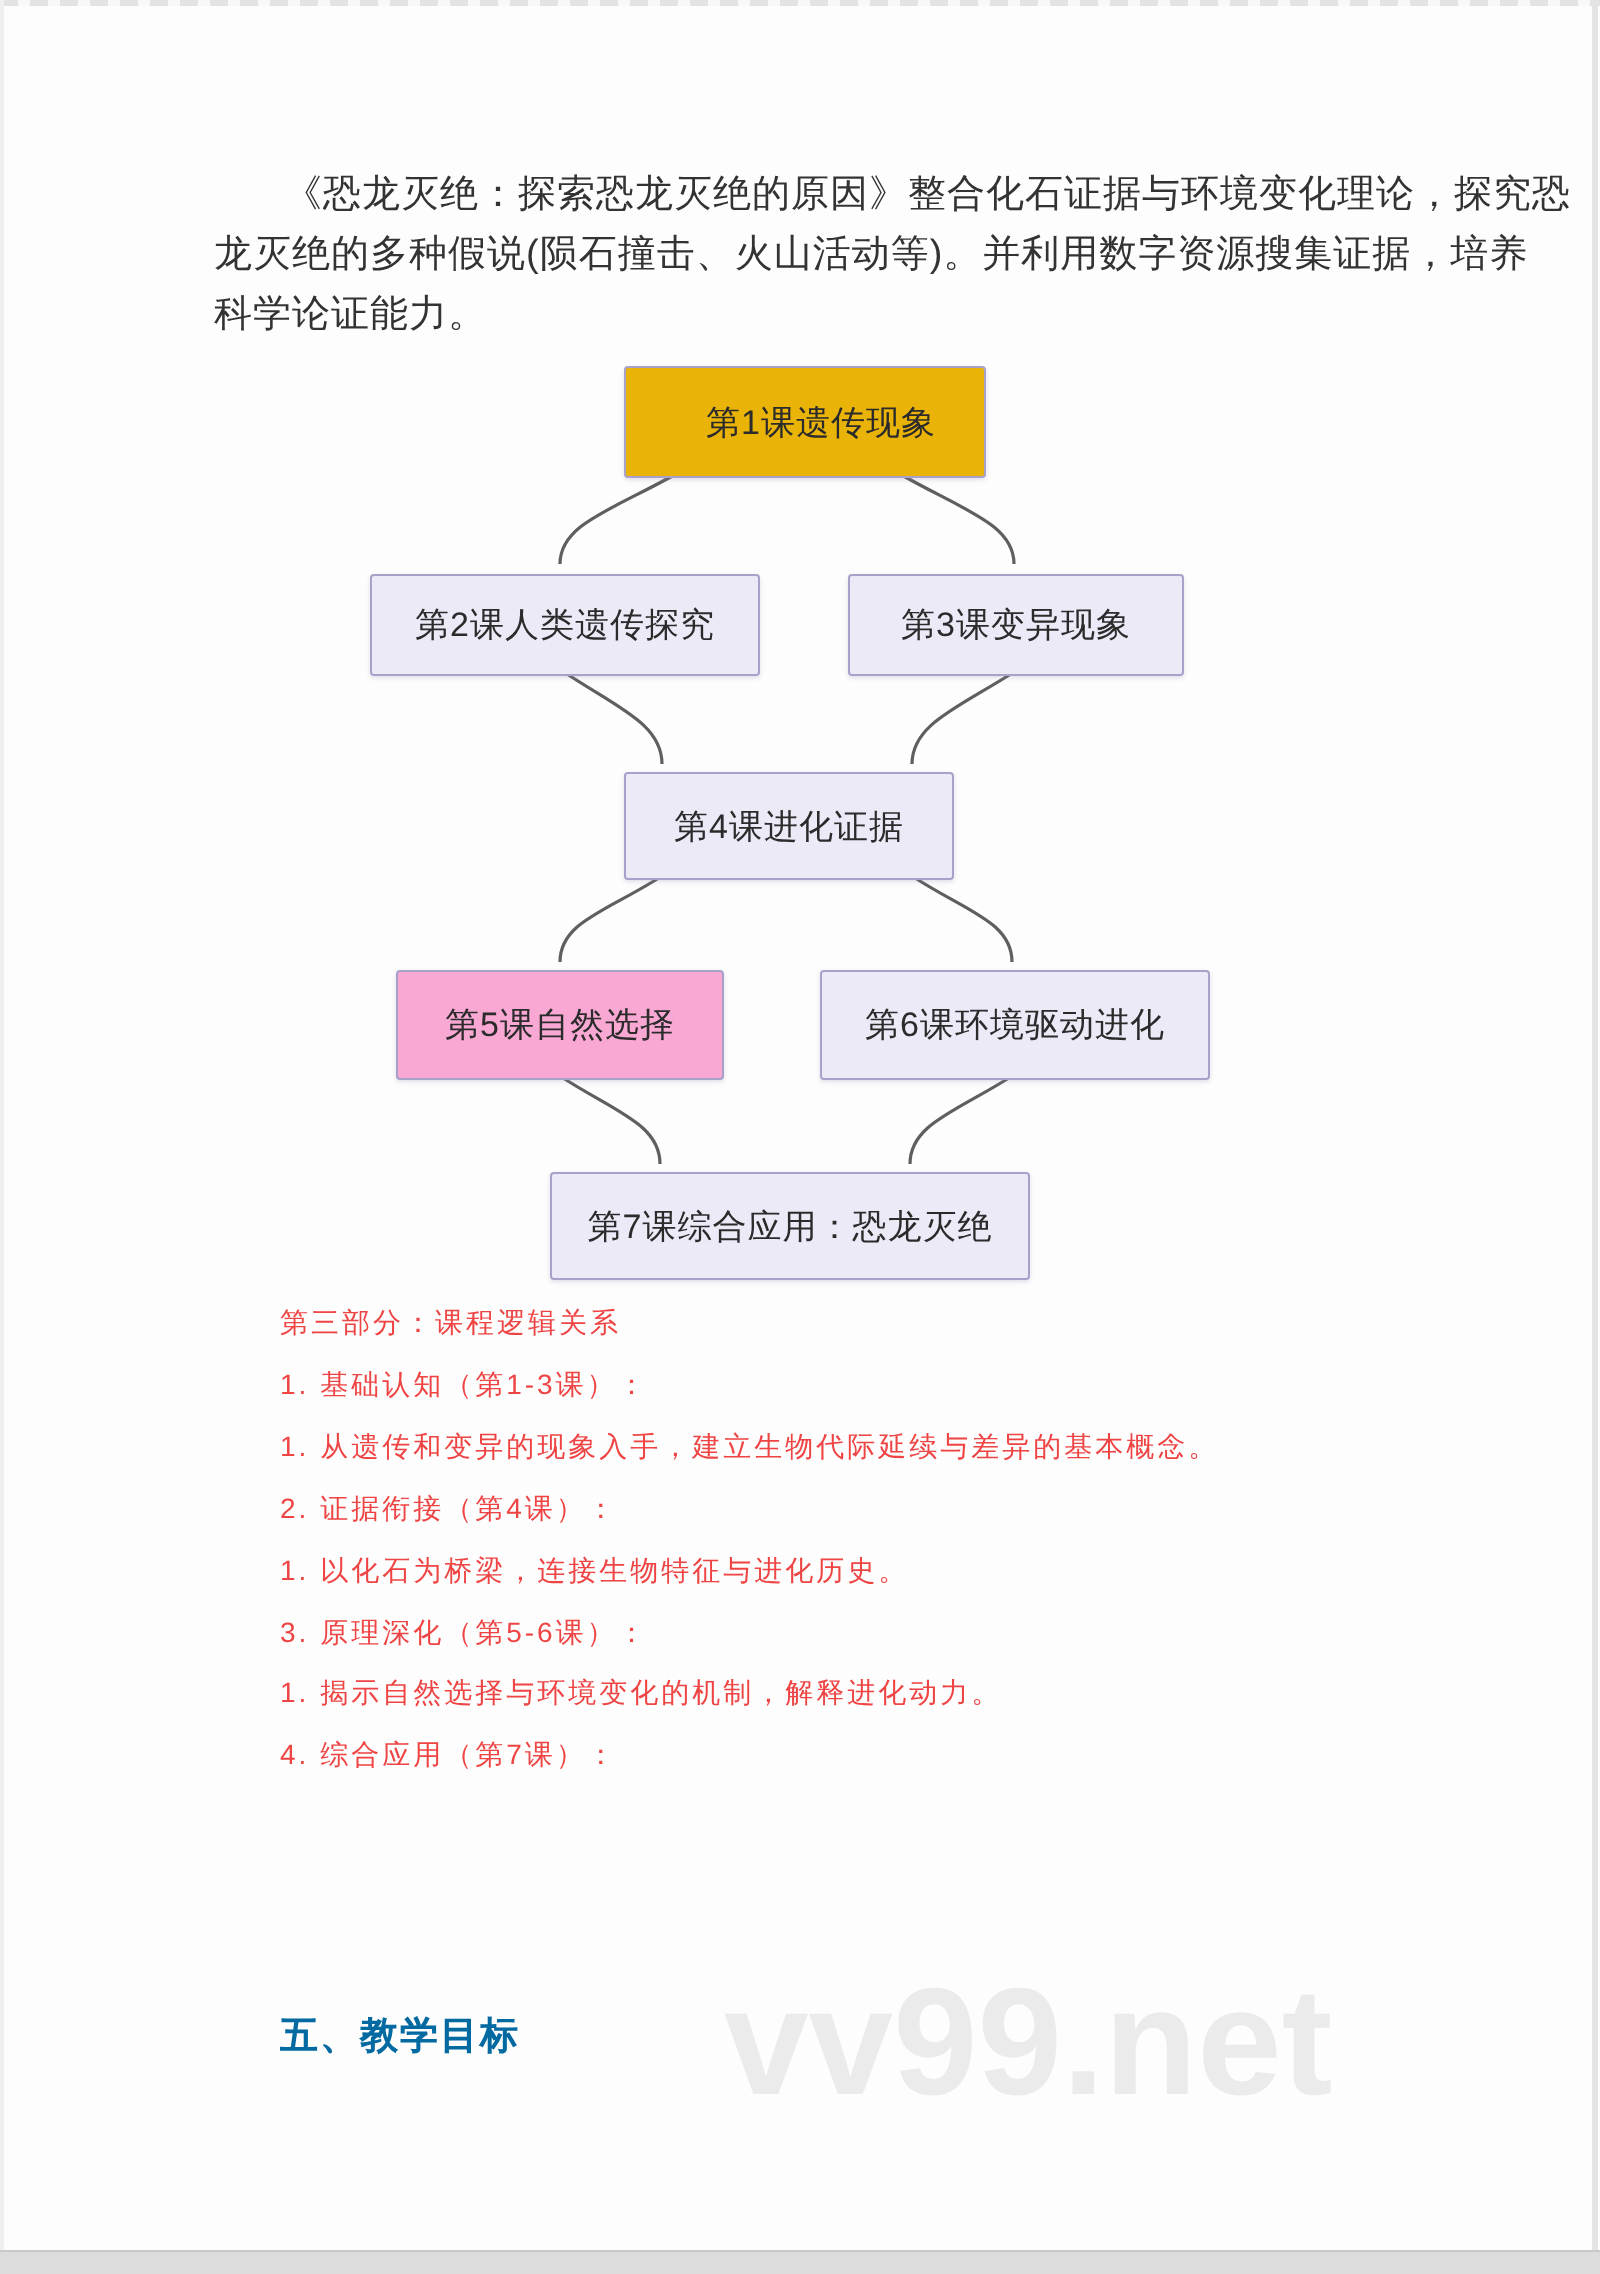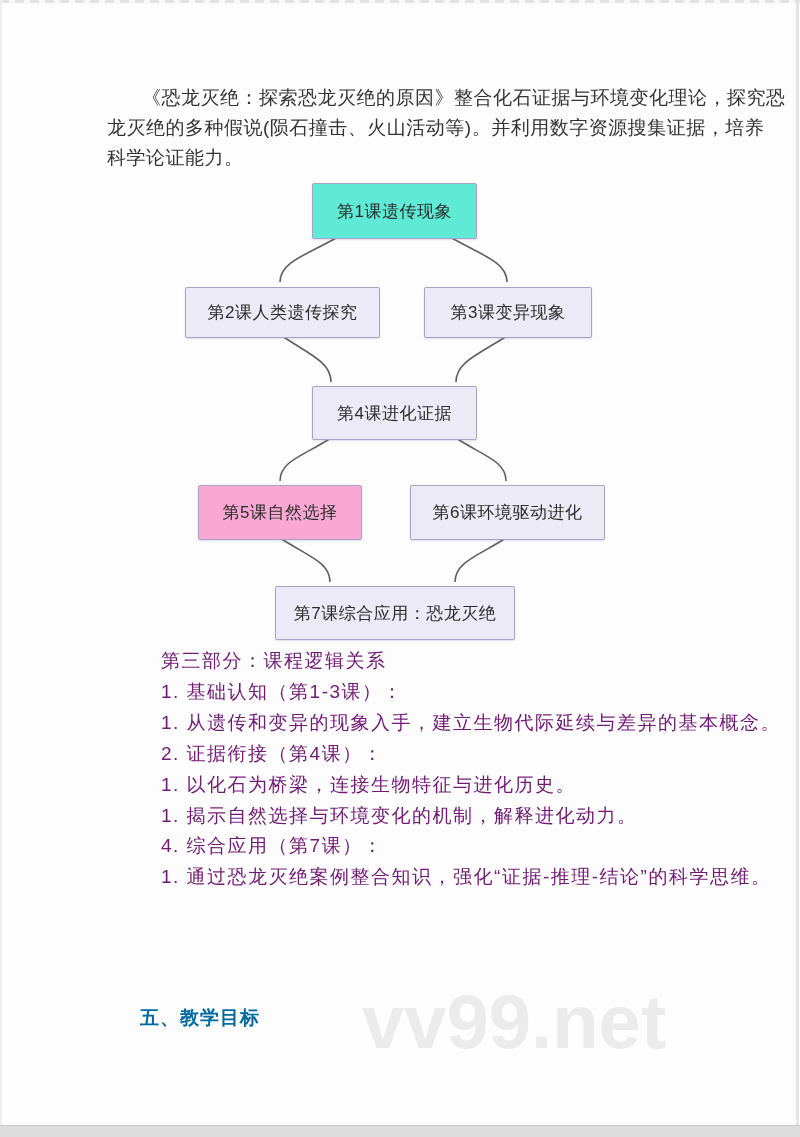--- a/index.html
+++ b/index.html
@@ -27,21 +27,21 @@
   .fc-box {
     position:absolute; display:flex; align-items:center; justify-content:center;
     font-size:17px; color:#2b2b2b; letter-spacing:.5px; border-radius:2px;
     border:1px solid; box-shadow:0 1px 2px rgba(140,132,175,.25); white-space:nowrap;
   }
   #arrows { position:absolute; left:0; top:0; width:800px; height:1137px; pointer-events:none; z-index:1; }
   #arrows path { fill:none; stroke-width:1.6px; }
 
   
   #section { position:absolute; left:140px; top:646px; z-index:2; }
-  .sec-line { font-size:19px; line-height:30.9px; color:#701a75; letter-spacing:1.5px; white-space:nowrap;margin-left:21px; }
+  .sec-line { font-size:14px; line-height:30.9px; color:#ef4444; letter-spacing:1.5px; white-space:nowrap; }
 
   #goal-heading { position:absolute; left:140px; top:1005px; z-index:2;
     font-size:19px; font-weight:bold; color:#0369a1; letter-spacing:1px; }
 
   #watermark { position:absolute; left:362px; top:982px; z-index:0;
     font-size:76px; line-height:80px; font-weight:bold; letter-spacing:0; }
 </style>
 </head>
 <body>
 
@@ -68,36 +68,36 @@
       <path d="M450,237 C481.35,255 507,262 507,282" stroke="#5f5f5f" marker-end="url(#arrowhead)"></path>
       <path d="M282,336 C308.95,354 331,362 331,382" stroke="#5f5f5f" marker-end="url(#arrowhead)"></path>
       <path d="M507,336 C478.95,354 456,362 456,382" stroke="#5f5f5f" marker-end="url(#arrowhead)"></path>
       <path d="M331,438 C302.95,456 280,461 280,481" stroke="#5f5f5f" marker-end="url(#arrowhead)"></path>
       <path d="M456,438 C483.5,456 506,461 506,481" stroke="#5f5f5f" marker-end="url(#arrowhead)"></path>
       <path d="M280,538 C307.5,556 330,562 330,582" stroke="#5f5f5f" marker-end="url(#arrowhead)"></path>
       <path d="M506,538 C477.95,556 455,562 455,582" stroke="#5f5f5f" marker-end="url(#arrowhead)"></path>
     </svg>
 
   <div id="flowchart">
-      <div class="fc-box" style="left: 312px; top: 183px; width: 163px; height: 54px; background: #5eead4; border-color: rgb(168, 161, 202);">第1课遗传现象</div>
+      <div class="fc-box" style="left: 312px; top: 183px; width: 163px; height: 54px; background: #eab308; border-color: rgb(168, 161, 202); padding-left: 16px;">第1课遗传现象</div>
       <div class="fc-box" style="left: 185px; top: 287px; width: 193px; height: 49px; background: rgb(236, 234, 247); border-color: rgb(168, 161, 202);">第2课人类遗传探究</div>
       <div class="fc-box" style="left: 424px; top: 287px; width: 166px; height: 49px; background: rgb(236, 234, 247); border-color: rgb(168, 161, 202);">第3课变异现象</div>
       <div class="fc-box" style="left: 312px; top: 386px; width: 163px; height: 52px; background: rgb(236, 234, 247); border-color: rgb(168, 161, 202);">第4课进化证据</div>
       <div class="fc-box" style="left: 198px; top: 485px; width: 162px; height: 53px; background: #f9a8d4; border-color: rgb(168, 161, 202);">第5课自然选择</div>
       <div class="fc-box" style="left: 410px; top: 485px; width: 193px; height: 53px; background: rgb(236, 234, 247); border-color: rgb(168, 161, 202);">第6课环境驱动进化</div>
       <div class="fc-box" style="left: 275px; top: 586px; width: 238px; height: 52px; background: rgb(236, 234, 247); border-color: rgb(168, 161, 202);">第7课综合应用：恐龙灭绝</div>
     </div>
 
   <div id="section">
       <div class="sec-line">第三部分：课程逻辑关系</div>
       <div class="sec-line">1. 基础认知（第1-3课）：</div>
       <div class="sec-line">1. 从遗传和变异的现象入手，建立生物代际延续与差异的基本概念。</div>
       <div class="sec-line">2. 证据衔接（第4课）：</div>
       <div class="sec-line">1. 以化石为桥梁，连接生物特征与进化历史。</div>
+      <div class="sec-line">3. 原理深化（第5-6课）：</div>
       <div class="sec-line">1. 揭示自然选择与环境变化的机制，解释进化动力。</div>
       <div class="sec-line">4. 综合应用（第7课）：</div>
-      <div class="sec-line">1. 通过恐龙灭绝案例整合知识，强化“证据-推理-结论”的科学思维。</div>
     </div>
 
   <div id="goal-heading">五、教学目标</div>
 
   <div class="edge-bottom"></div>
 </div>
 
 </body></html>

